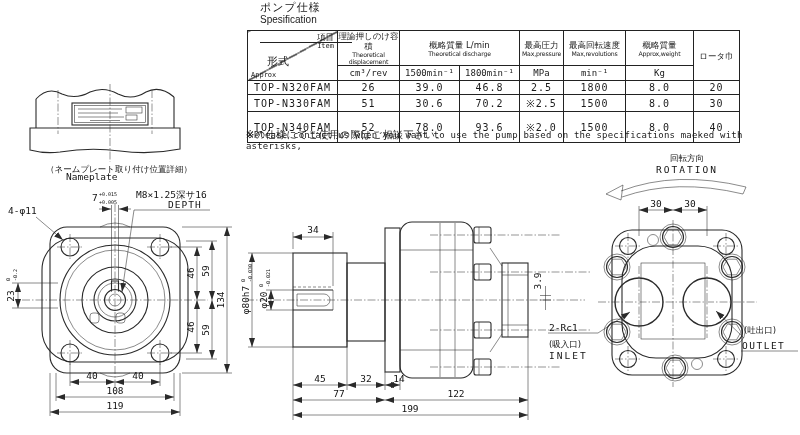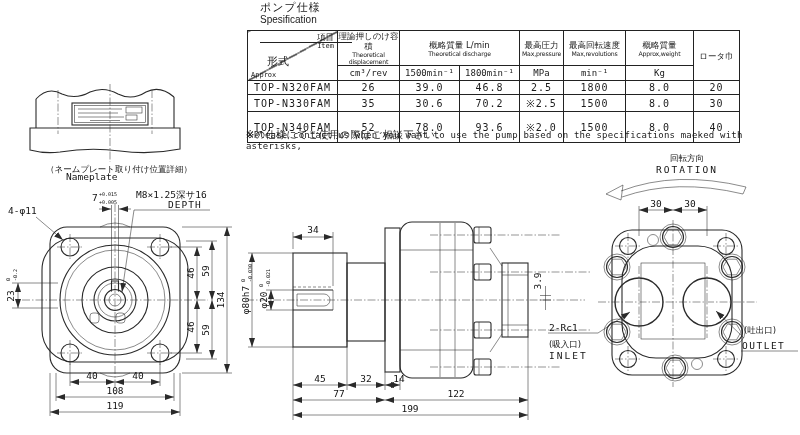--- a/index.html
+++ b/index.html
@@ -360,21 +360,21 @@
     <td class="dcell">26</td>
     <td class="dcell">39.0</td>
     <td class="dcell">46.8</td>
     <td class="dcell">2.5</td>
     <td class="dcell">1800</td>
     <td class="dcell">8.0</td>
     <td class="dcell">20</td>
   </tr>
   <tr style="height:17px">
     <td class="dcell">TOP-N330FAM</td>
-    <td class="dcell">35</td>
+    <td class="dcell">51</td>
     <td class="dcell">30.6</td>
     <td class="dcell">70.2</td>
     <td class="dcell">※2.5</td>
     <td class="dcell">1500</td>
     <td class="dcell">8.0</td>
     <td class="dcell">30</td>
   </tr>
   <tr style="height:31px">
     <td class="dcell">TOP-N340FAM</td>
     <td class="dcell">52</td>

